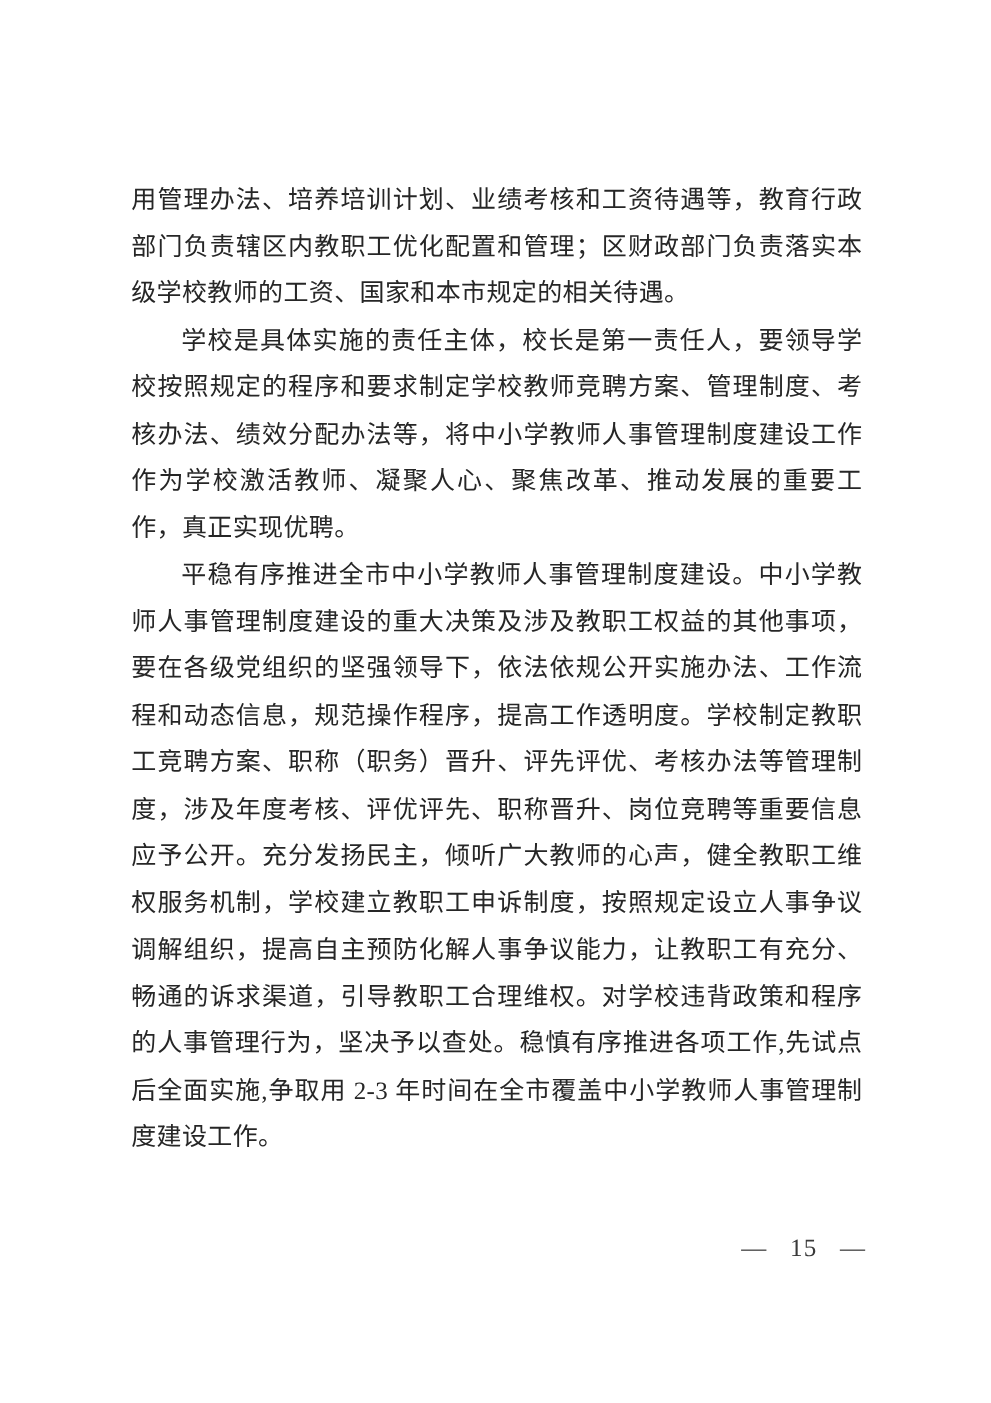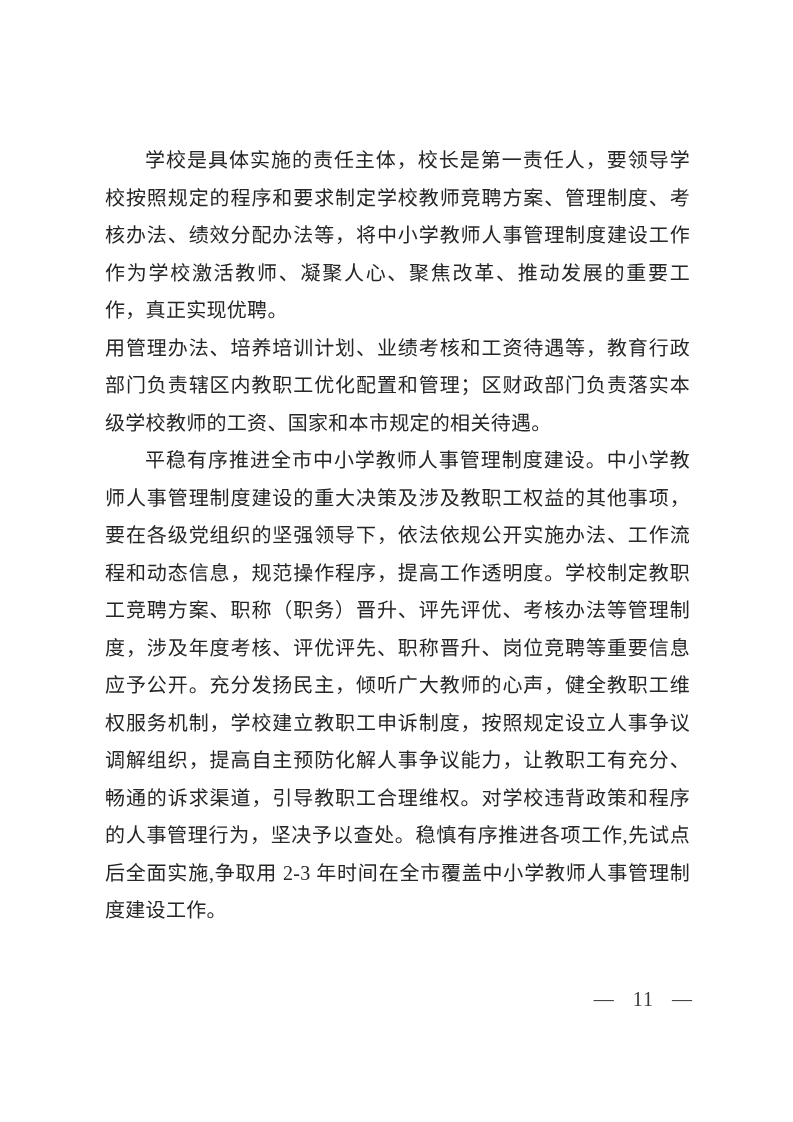--- a/index.html
+++ b/index.html
@@ -51,21 +51,21 @@
     word-spacing: 12px;
     letter-spacing: 1px;
     white-space: nowrap;
   }
 </style>
 </head>
 <body>
 
 <div class="page">
   <div class="text-block">
+    <p class="para">用管理办法、培养培训计划、业绩考核和工资待遇等，教育行政部门负责辖区内教职工优化配置和管理；区财政部门负责落实本级学校教师的工资、国家和本市规定的相关待遇。</p>
     <p class="para indent">学校是具体实施的责任主体，校长是第一责任人，要领导学校按照规定的程序和要求制定学校教师竞聘方案、管理制度、考核办法、绩效分配办法等，将中小学教师人事管理制度建设工作作为学校激活教师、凝聚人心、聚焦改革、推动发展的重要工作，真正实现优聘。</p>
-    <p class="para">用管理办法、培养培训计划、业绩考核和工资待遇等，教育行政部门负责辖区内教职工优化配置和管理；区财政部门负责落实本级学校教师的工资、国家和本市规定的相关待遇。</p>
     <p class="para indent">平稳有序推进全市中小学教师人事管理制度建设。中小学教师人事管理制度建设的重大决策及涉及教职工权益的其他事项，要在各级党组织的坚强领导下，依法依规公开实施办法、工作流程和动态信息，规范操作程序，提高工作透明度。学校制定教职工竞聘方案、职称（职务）晋升、评先评优、考核办法等管理制度，涉及年度考核、评优评先、职称晋升、岗位竞聘等重要信息应予公开。充分发扬民主，倾听广大教师的心声，健全教职工维权服务机制，学校建立教职工申诉制度，按照规定设立人事争议调解组织，提高自主预防化解人事争议能力，让教职工有充分、畅通的诉求渠道，引导教职工合理维权。对学校违背政策和程序的人事管理行为，坚决予以查处。稳慎有序推进各项工作,先试点后全面实施,争取用 2-3 年时间在全市覆盖中小学教师人事管理制度建设工作。</p>
   </div>
 
   <div class="footer">
-    <span>— 11 —</span>
+    <span>— 15 —</span>
   </div>
 </div>
 
 </body></html>

